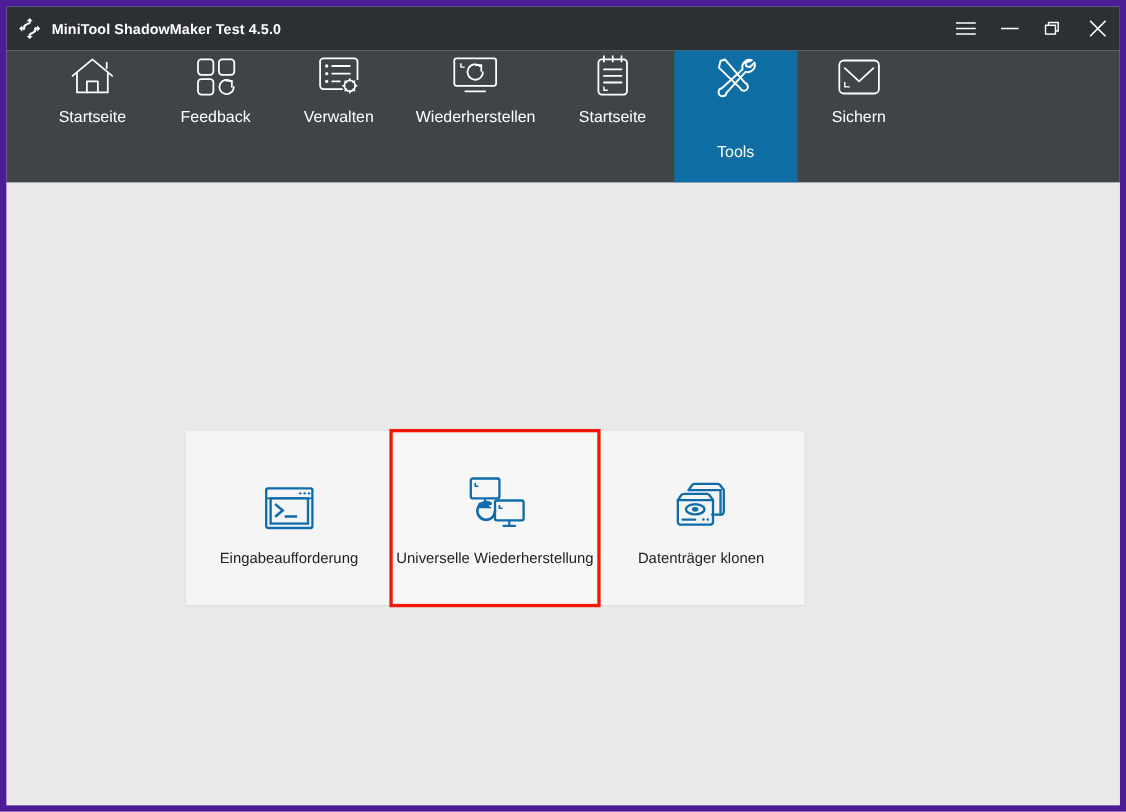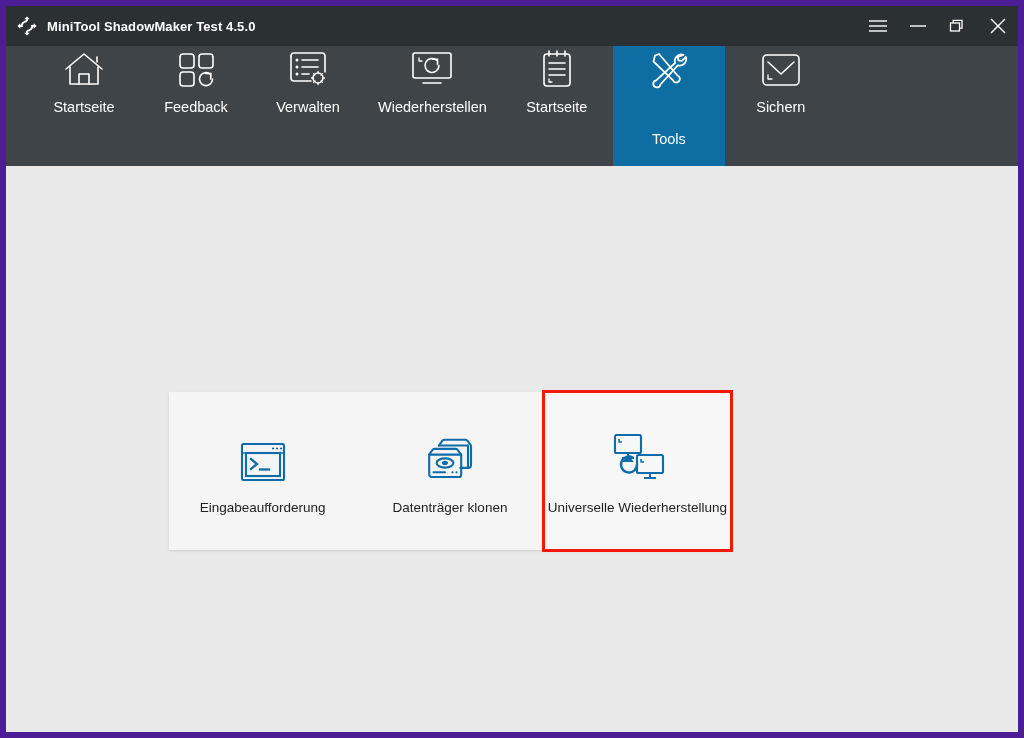--- a/index.html
+++ b/index.html
@@ -341,20 +341,42 @@
             </g>
             <g fill="none" stroke="#0f6cab" stroke-width="2.3" stroke-linecap="square" stroke-linejoin="miter">
               <polyline points="11,18 17,23 11,28"></polyline>
               <line x1="20" y1="28.5" x2="29" y2="28.5"></line>
             </g>
           </svg>
         </span>
         <span class="card-label">Eingabeaufforderung</span>
       </div>
 
+      <div class="card selected">
+        <span class="card-icon">
+          <svg width="56" height="50" viewBox="0 0 56 50">
+            <g fill="none" stroke="#0f6cab" stroke-width="2.1" stroke-linejoin="round">
+              <rect x="6" y="2" width="26" height="18" rx="1.6"></rect>
+              <line x1="13" y1="25" x2="25" y2="25" stroke-width="2"></line>
+              <line x1="19" y1="20" x2="19" y2="25" stroke-width="2"></line>
+              <polyline points="10,6 10,9 13,9" stroke-width="1.5"></polyline>
+
+              <rect x="28" y="22" width="26" height="18" rx="1.6"></rect>
+              <line x1="35" y1="45" x2="47" y2="45" stroke-width="2"></line>
+              <line x1="41" y1="40" x2="41" y2="45" stroke-width="2"></line>
+              <polyline points="32,26 32,29 35,29" stroke-width="1.5"></polyline>
+
+              <path d="M28 31.5a8 8 0 1 1-4.2-7" stroke-width="2.4" stroke-linecap="round"></path>
+            </g>
+            <polygon points="19,22.5 25,29 13,29" fill="#0f6cab"></polygon>
+          </svg>
+        </span>
+        <span class="card-label">Universelle Wiederherstellung</span>
+      </div>
+
       <div class="card">
         <span class="card-icon">
           <svg width="54" height="46" viewBox="0 0 54 46">
             <g fill="none" stroke="#0f6cab" stroke-width="2.1" stroke-linejoin="round" stroke-linecap="round">
               <path d="M16 8.5l3.2-4.6a2.6 2.6 0 0 1 2.1-1.1h21.2a2.6 2.6 0 0 1 2.1 1.1L48 8.5v19.8a2.6 2.6 0 0 1-2.6 2.6h-8"></path>
               <path d="M16 8.5h29"></path>
               <path d="M45 8.5v22.4"></path>
               <path d="M6.2 17.6l3.2-4.6a2.6 2.6 0 0 1 2.1-1.1h21.2a2.6 2.6 0 0 1 2.1 1.1l3.4 4.6v19.8a2.6 2.6 0 0 1-2.6 2.6H8.8a2.6 2.6 0 0 1-2.6-2.6z"></path>
               <path d="M6.2 17.6h31.8"></path>
               <ellipse cx="22" cy="26" rx="8.4" ry="4.6"></ellipse>
@@ -363,38 +385,16 @@
             </g>
             <g fill="#0f6cab">
               <circle cx="29.5" cy="35.3" r="1.1"></circle>
               <circle cx="33.5" cy="35.3" r="1.1"></circle>
             </g>
           </svg>
         </span>
         <span class="card-label">Datenträger klonen</span>
       </div>
 
-      <div class="card selected">
-        <span class="card-icon">
-          <svg width="56" height="50" viewBox="0 0 56 50">
-            <g fill="none" stroke="#0f6cab" stroke-width="2.1" stroke-linejoin="round">
-              <rect x="6" y="2" width="26" height="18" rx="1.6"></rect>
-              <line x1="13" y1="25" x2="25" y2="25" stroke-width="2"></line>
-              <line x1="19" y1="20" x2="19" y2="25" stroke-width="2"></line>
-              <polyline points="10,6 10,9 13,9" stroke-width="1.5"></polyline>
-
-              <rect x="28" y="22" width="26" height="18" rx="1.6"></rect>
-              <line x1="35" y1="45" x2="47" y2="45" stroke-width="2"></line>
-              <line x1="41" y1="40" x2="41" y2="45" stroke-width="2"></line>
-              <polyline points="32,26 32,29 35,29" stroke-width="1.5"></polyline>
-
-              <path d="M28 31.5a8 8 0 1 1-4.2-7" stroke-width="2.4" stroke-linecap="round"></path>
-            </g>
-            <polygon points="19,22.5 25,29 13,29" fill="#0f6cab"></polygon>
-          </svg>
-        </span>
-        <span class="card-label">Universelle Wiederherstellung</span>
-      </div>
-
     </div>
   </div>
 
 </div>
 
 </body></html>

